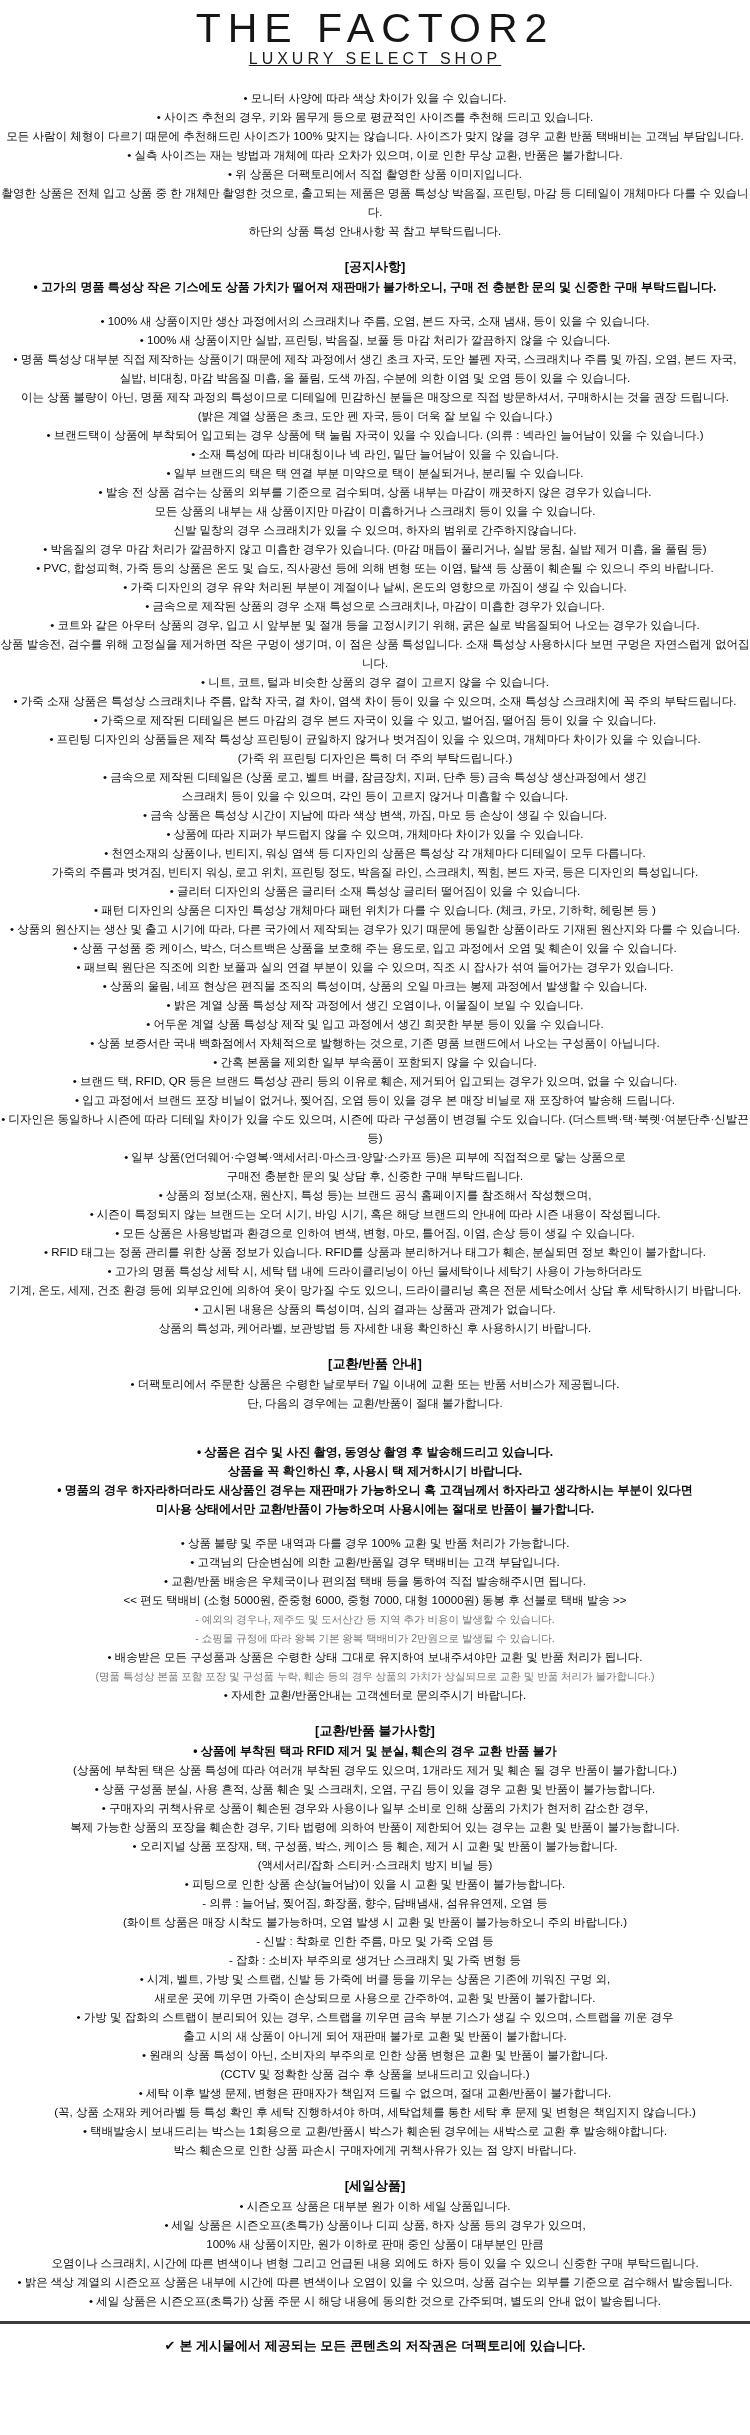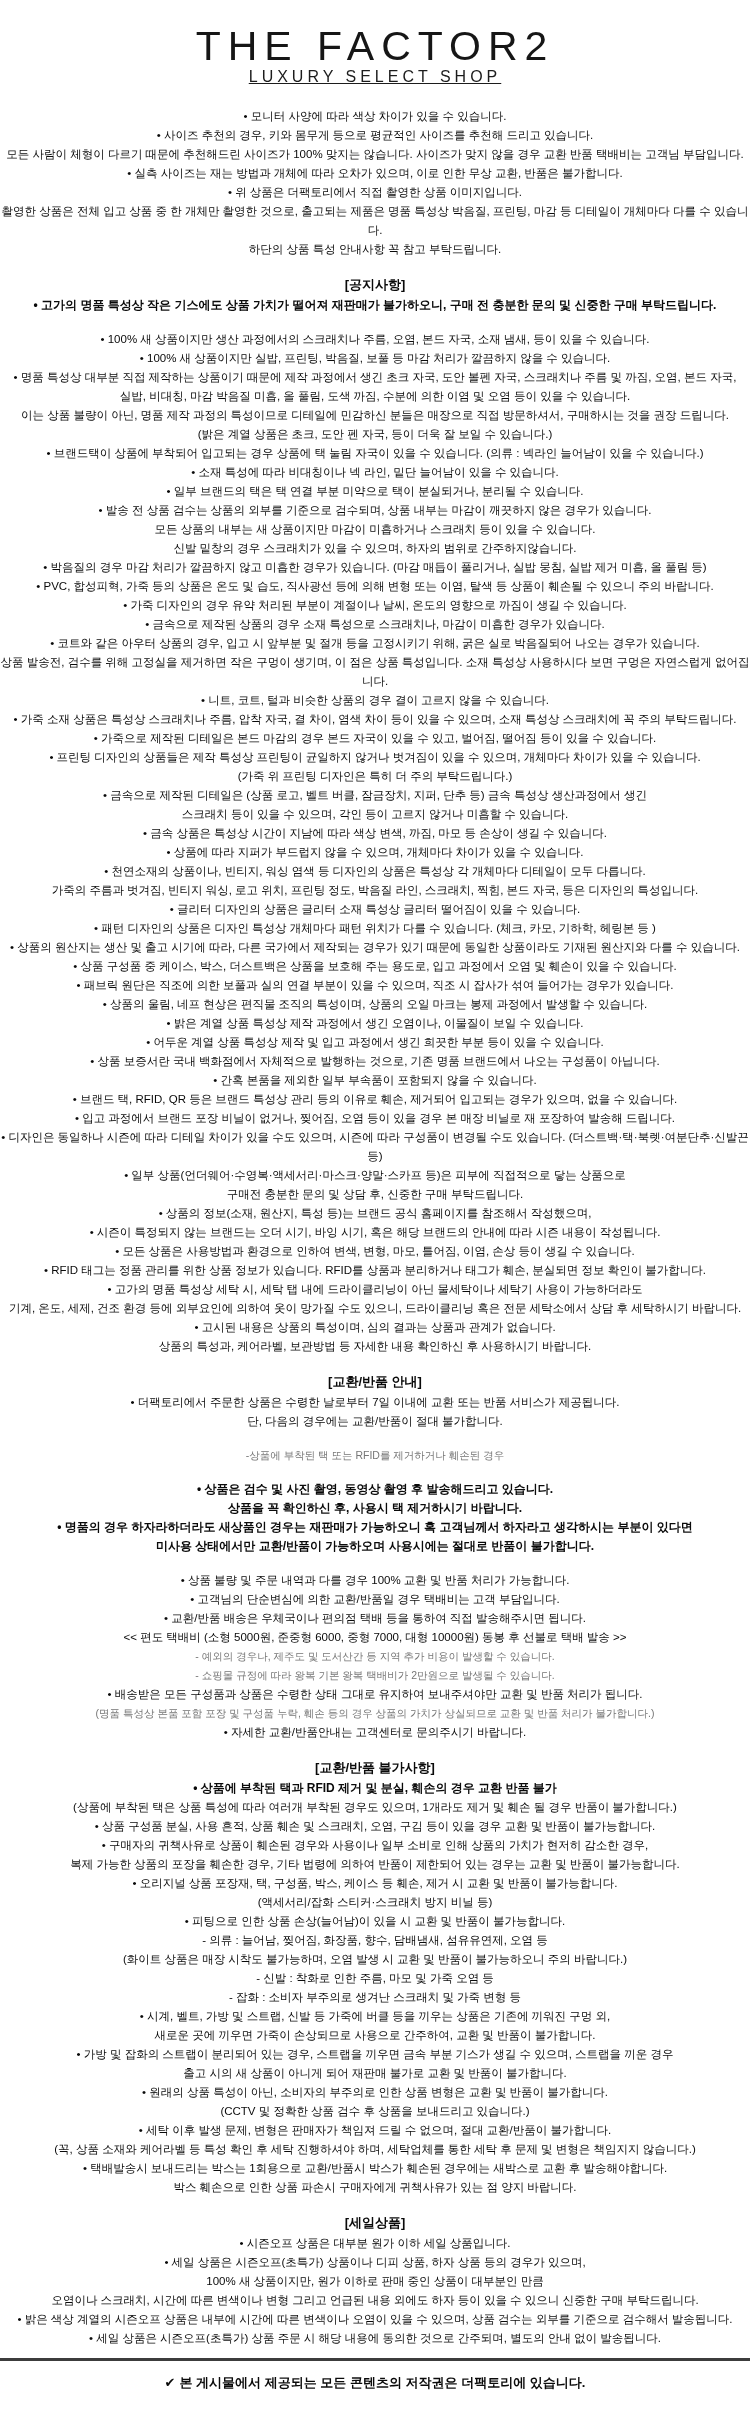--- a/index.html
+++ b/index.html
@@ -1,21 +1,21 @@
 <!DOCTYPE html>
 <html><head>
 <meta charset="utf-8">
 <style>
   html,body{margin:0;padding:0;}
   body{
     width:750px;height:2435px;overflow:hidden;background:#ffffff;
     font-family:"Liberation Sans","DejaVu Sans",sans-serif;color:#000;
   }
   .page{width:750px;}
-  .logo-wrap{text-align:center;padding-top:24px;}
+  .logo-wrap{text-align:center;padding-top:6px;}
   .logo{
     font-size:41px;line-height:44px;letter-spacing:7px;font-weight:normal;
     color:#161616;font-family:"Liberation Sans","DejaVu Sans",sans-serif;
   }
   .tagline{
     font-size:16px;line-height:17px;letter-spacing:4px;color:#1c1c1c;margin-top:0px;text-decoration:underline;
   }
   .body-text{margin-top:22px;text-align:center;}
   .ln{font-size:11.5px;line-height:19px;color:#0a0a0a;}
   .ln.b{font-weight:bold;font-size:12px;}
@@ -100,21 +100,20 @@
       <div class="ln">• RFID 태그는 정품 관리를 위한 상품 정보가 있습니다. RFID를 상품과 분리하거나 태그가 훼손, 분실되면 정보 확인이 불가합니다.</div>
       <div class="ln">• 고가의 명품 특성상 세탁 시, 세탁 탭 내에 드라이클리닝이 아닌 물세탁이나 세탁기 사용이 가능하더라도</div>
       <div class="ln">기계, 온도, 세제, 건조 환경 등에 외부요인에 의하여 옷이 망가질 수도 있으니, 드라이클리닝 혹은 전문 세탁소에서 상담 후 세탁하시기 바랍니다.</div>
       <div class="ln">• 고시된 내용은 상품의 특성이며, 심의 결과는 상품과 관계가 없습니다.</div>
       <div class="ln">상품의 특성과, 케어라벨, 보관방법 등 자세한 내용 확인하신 후 사용하시기 바랍니다.</div>
       <div class="gap"></div>
       <div class="ln h">[교환/반품 안내]</div>
       <div class="ln">• 더팩토리에서 주문한 상품은 수령한 날로부터 7일 이내에 교환 또는 반품 서비스가 제공됩니다.</div>
       <div class="ln">단, 다음의 경우에는 교환/반품이 절대 불가합니다.</div>
       <div class="gap"></div>
-      <div class="ln g">-상품에 부착된 택 또는 RFID를 제거하거나 훼손된 경우</div>
       <div class="gap"></div>
       <div class="ln b">• 상품은 검수 및 사진 촬영, 동영상 촬영 후 발송해드리고 있습니다.</div>
       <div class="ln b">상품을 꼭 확인하신 후, 사용시 택 제거하시기 바랍니다.</div>
       <div class="ln b">• 명품의 경우 하자라하더라도 새상품인 경우는 재판매가 가능하오니 혹 고객님께서 하자라고 생각하시는 부분이 있다면</div>
       <div class="ln b">미사용 상태에서만 교환/반품이 가능하오며 사용시에는 절대로 반품이 불가합니다.</div>
       <div class="gap"></div>
       <div class="ln">• 상품 불량 및 주문 내역과 다를 경우 100% 교환 및 반품 처리가 가능합니다.</div>
       <div class="ln">• 고객님의 단순변심에 의한 교환/반품일 경우 택배비는 고객 부담입니다.</div>
       <div class="ln">• 교환/반품 배송은 우체국이나 편의점 택배 등을 통하여 직접 발송해주시면 됩니다.</div>
       <div class="ln">&lt;&lt; 편도 택배비 (소형 5000원, 준중형 6000, 중형 7000, 대형 10000원) 동봉 후 선불로 택배 발송 &gt;&gt;</div>

